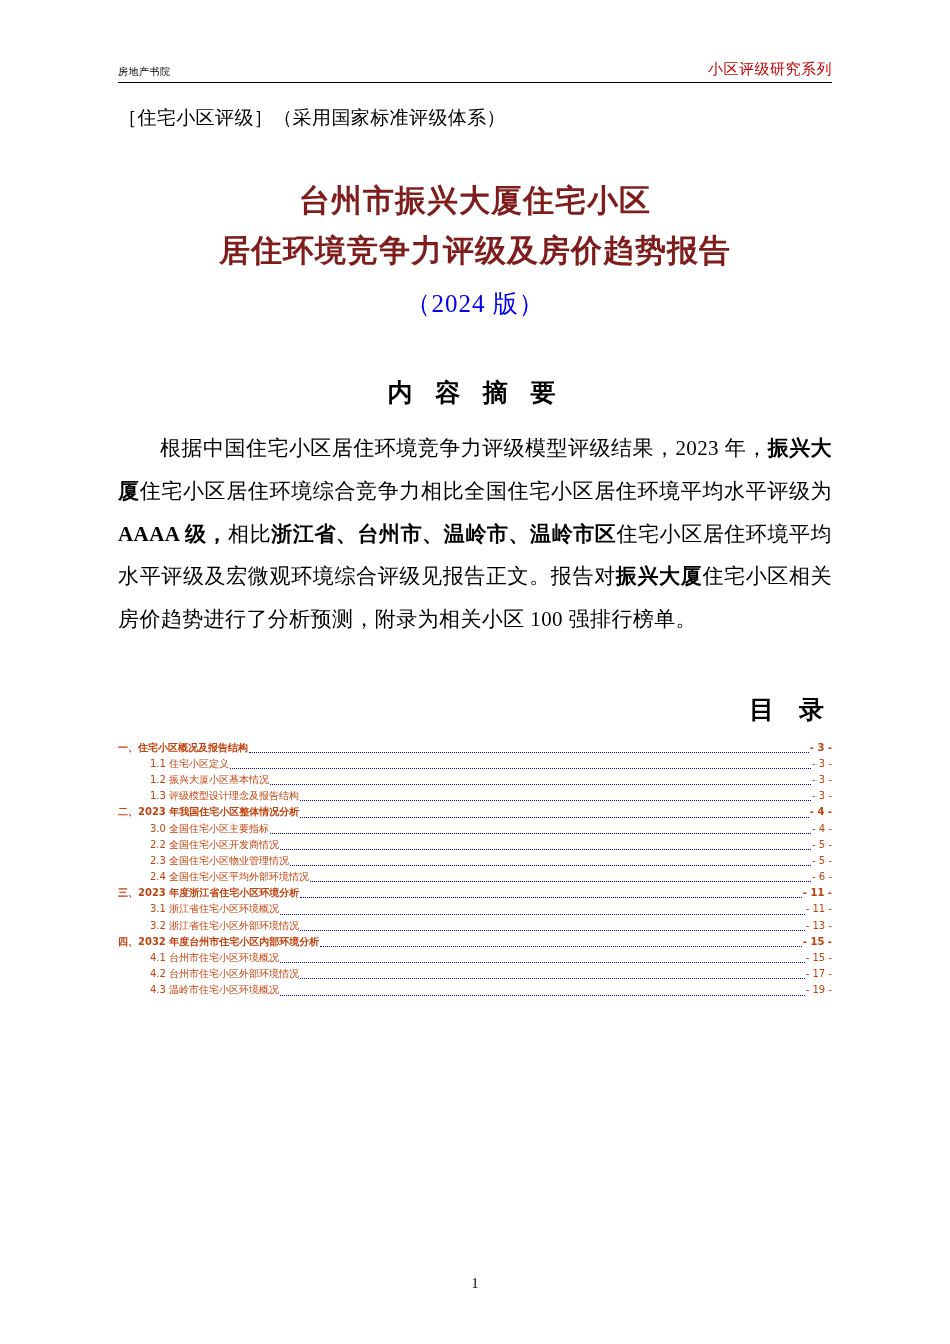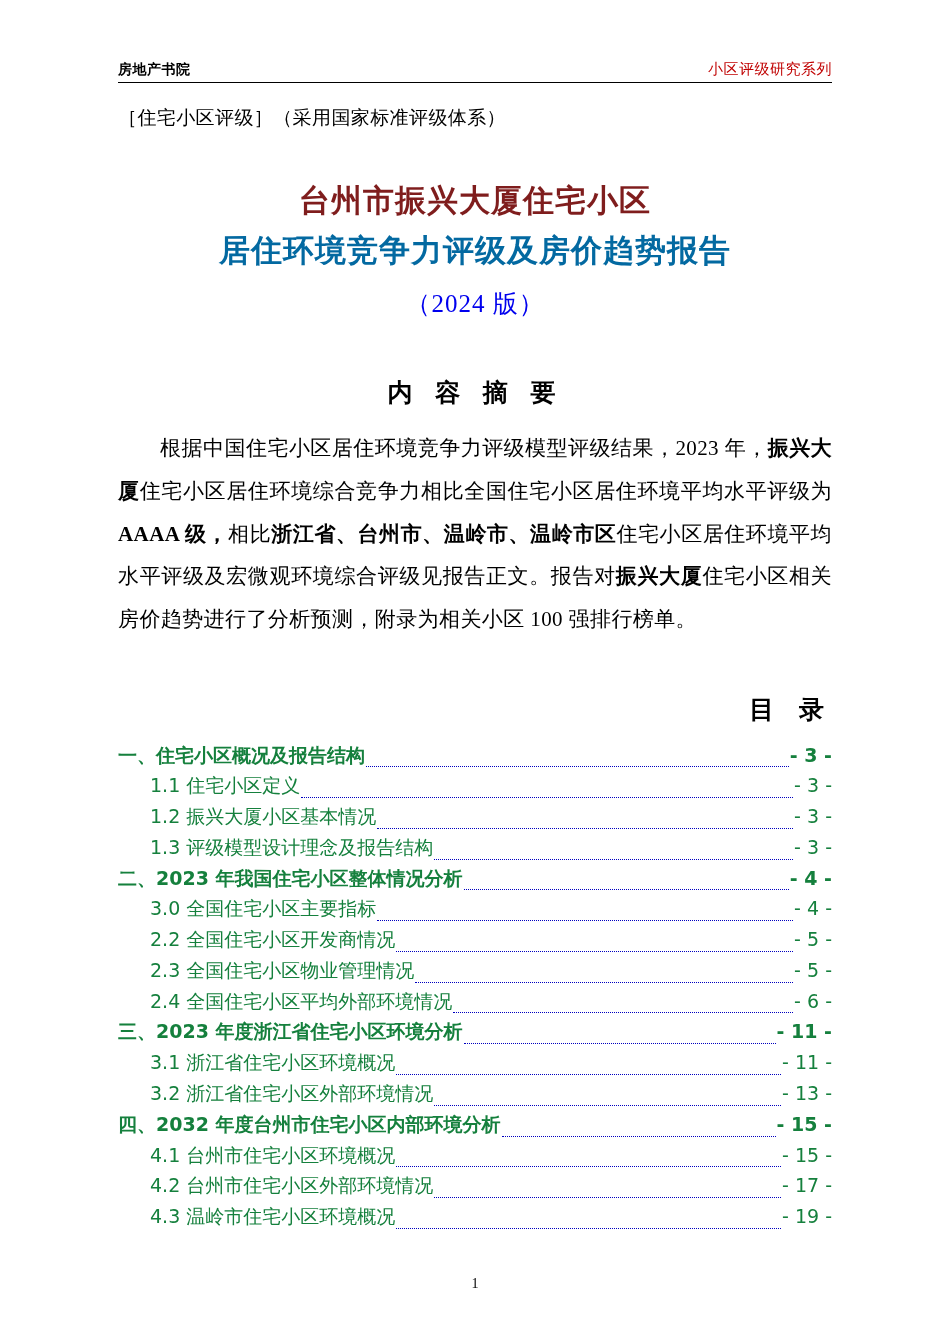--- a/index.html
+++ b/index.html
@@ -28,21 +28,21 @@
     display: flex;
     justify-content: space-between;
     align-items: flex-end;
     font-family: "DejaVu Sans", sans-serif;
     font-size: 12.5px;
     color: #000;
     padding-bottom: 3px;
     border-bottom: 1px solid #000;
     letter-spacing: 0.5px;
   }
-  .header-left { font-size: 14px; font-weight: bold; }
+  .header-left { font-size: 10px; }
   .header-right { font-size: 15px; color: #c00000; }
 
   
   .category-line {
     margin-top: 22px;
     font-family: "DejaVu Sans", sans-serif;
     font-size: 19px;
     letter-spacing: 0.4px;
   }
 
@@ -53,21 +53,21 @@
   }
   .main-title {
     color: #7f1d1d;
     font-family: "DejaVu Sans", sans-serif;
     font-weight: bold;
     font-size: 31px;
     line-height: 1.62;
     letter-spacing: 1px;
   }
   .sub-title {
-    color: #0369a1;
+    color: #7f1d1d;
     font-family: "DejaVu Sans", sans-serif;
     font-weight: bold;
     font-size: 31px;
     line-height: 1.62;
     letter-spacing: 1px;
   }
   .version {
     color: #0000ee;
     font-family: "Liberation Serif", serif;
     font-size: 25px;
@@ -104,22 +104,22 @@
     margin-top: 52px;
     letter-spacing: 8px;
   }
   .toc {
     margin-top: 14px;
     font-family: "DejaVu Sans", sans-serif;
   }
   .toc-row {
     display: flex;
     align-items: flex-end;
-    color: #15803d;
-    font-size: 19px;
+    color: #c2410c;
+    font-size: 10px;
     line-height: 1.62;
     white-space: nowrap;
     justify-content: center;
   }
   .toc-row.lvl1 { font-weight: bold; padding-left: 0; }
   .toc-row.lvl2 { font-weight: normal; padding-left: 32px; }
   .toc-label { flex: 0 0 auto; }
   .toc-dots {
     flex: 1 1 auto;
     overflow: hidden;

